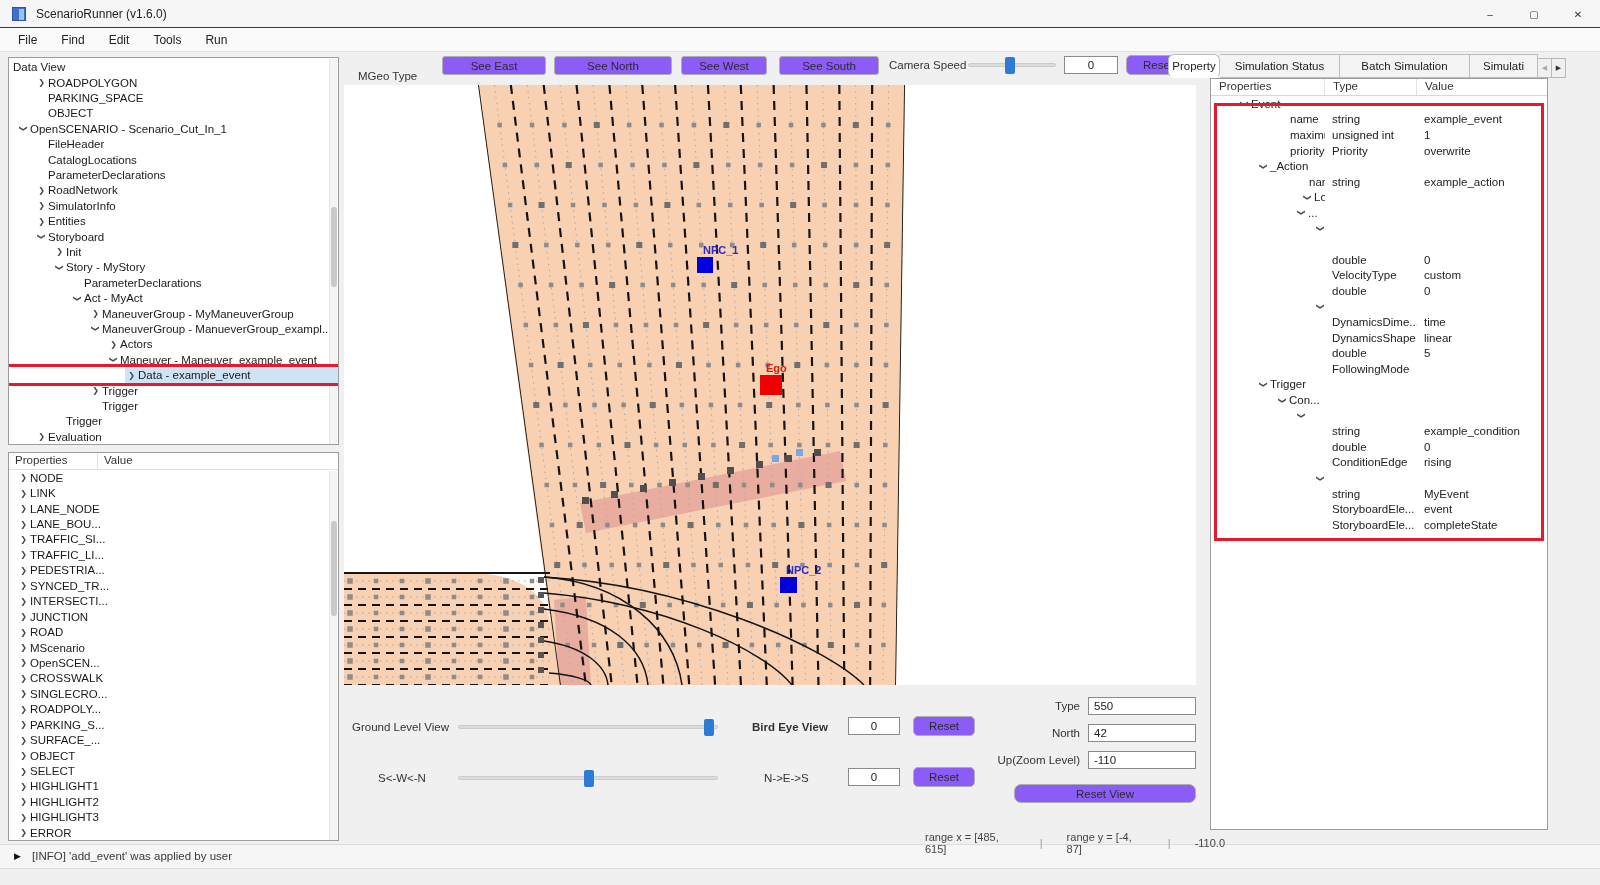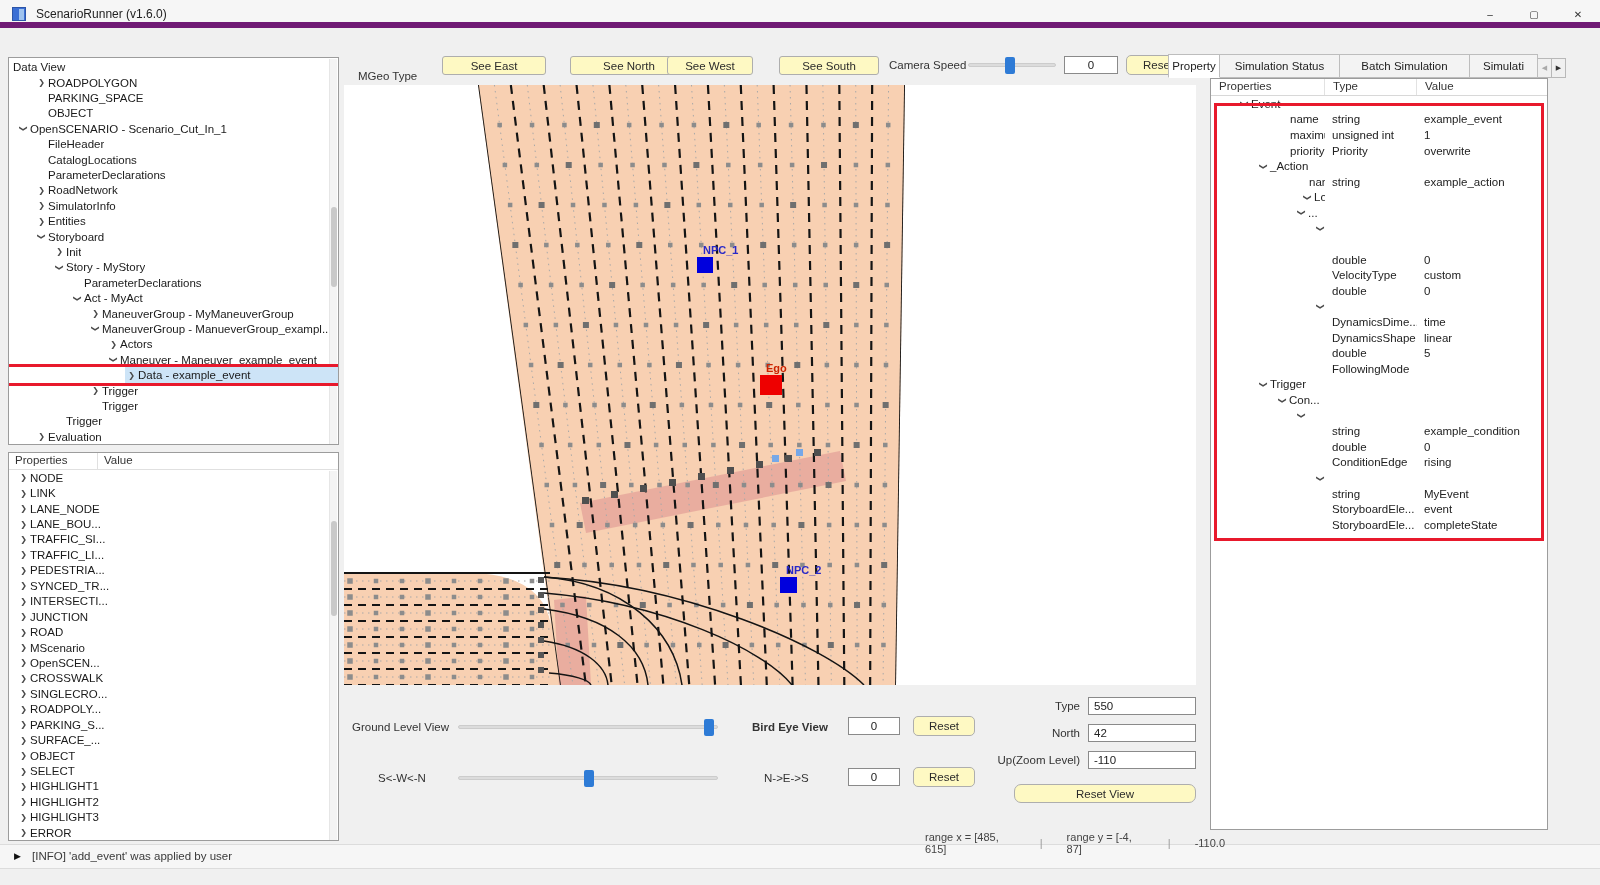--- a/index.html
+++ b/index.html
@@ -1,21 +1,21 @@
 <!DOCTYPE html>
 <html><head>
 <meta charset="utf-8">
 <style>
   * { margin:0; padding:0; box-sizing:border-box; }
   html,body { width:1600px; height:885px; }
   body { font-family:"Liberation Sans","DejaVu Sans",sans-serif; background:#f0f0f0; color:#1a1a1a; overflow:hidden; }
   .app { position:absolute; left:0; top:0; width:1600px; height:885px; background:#f0f0f0; }
 
   
-  .titlebar { position:absolute; left:0; top:0; width:1600px; height:28px; background:#f6f6f6; border-bottom:6px solid #701a75; }
+  .titlebar { position:absolute; left:0; top:0; width:1600px; height:28px; background:#f6f6f6; border-bottom:1px solid #701a75; }
   .app-icon { position:absolute; left:12px; top:7px; width:14px; height:14px; background:#3b6fd4; border:1px solid #2c55a8; }
   .app-icon::after { content:""; position:absolute; right:1px; top:1px; width:5px; height:11px; background:#9fc3ef; }
   .title-text { position:absolute; left:36px; top:7px; font-size:12px; color:#222; }
   .win-controls { position:absolute; right:0; top:0; height:28px; display:flex; }
   .win-btn { width:44px; height:28px; display:flex; align-items:center; justify-content:center; font-size:10px; color:#333; }
 
   
   .menubar { position:absolute; left:0; top:28px; width:1600px; height:24px; background:#fafafa; border-bottom:1px solid #e0e0e0; display:flex; align-items:center; padding-left:8px; gap:4px; }
   .menu-item { font-size:12px; color:#222; padding:3px 10px; }
 
@@ -41,21 +41,21 @@
   .scrollbar { position:absolute; right:1px; width:8px; background:#f4f4f4; border-left:1px solid #e6e6e6; }
   .scroll-thumb { position:absolute; left:1px; width:6px; background:#c9c9c9; border-radius:3px; }
 
   
   .info-bar { position:absolute; left:0; top:844px; width:1600px; height:25px; background:#f6f6f6; border-top:1px solid #dcdcdc; border-bottom:1px solid #dcdcdc; }
   .info-tri { position:absolute; left:14px; top:6px; font-size:9px; color:#111; }
   .info-text { position:absolute; left:32px; top:5px; font-size:11.5px; color:#3a3a3a; }
 
   
   .tb-label { position:absolute; font-size:11.5px; color:#333; }
-  .btn { position:absolute; background:#fef9c3; border:1px solid #aeaeae; border-radius:3px; font-size:11.5px; color:#2b2b2b; display:flex; align-items:center; justify-content:center; }
+  .btn { position:absolute; background:#8b5cf6; border:1px solid #aeaeae; border-radius:3px; font-size:11.5px; color:#2b2b2b; display:flex; align-items:center; justify-content:center; }
   .field { position:absolute; background:#fff; border:1px solid #8a8a8a; font-size:11.5px; color:#222; display:flex; align-items:center; justify-content:center; }
   .field.left { justify-content:flex-start; padding-left:5px; }
   .slider-track { position:absolute; height:4px; background:#dcdcdc; border:1px solid #cccccc; border-radius:2px; }
   .slider-handle { position:absolute; width:10px; height:17px; background:#2e7bd6; border-radius:2px; }
 
   
   .tabbar { position:absolute; left:1168px; top:54px; height:24px; display:flex; align-items:flex-end; }
   .tab { height:24px; display:flex; align-items:center; justify-content:center; font-size:11.5px; color:#222; background:#f3f3f3; border:1px solid #bdbdbd; border-left:none; white-space:nowrap; overflow:hidden; }
   .tab:first-child { border-left:1px solid #bdbdbd; }
   .tab.active { background:#fff; border-bottom:1px solid #fff; }
@@ -88,20 +88,27 @@
   <div class="titlebar">
     <span class="app-icon"></span>
     <span class="title-text">ScenarioRunner (v1.6.0)</span>
     <div class="win-controls">
       <div class="win-btn">–</div>
       <div class="win-btn">▢</div>
       <div class="win-btn">✕</div>
     </div>
   </div>
 
+  <div class="menubar" id="menubar">
+      <div class="menu-item">File</div>
+      <div class="menu-item">Find</div>
+      <div class="menu-item">Edit</div>
+      <div class="menu-item">Tools</div>
+      <div class="menu-item">Run</div>
+    </div>
 
   <div class="dv-panel">
     <div class="dv-title">Data View</div>
     <div id="dv-list">
         <div class="dv-row">
           <span class="dv-spacer" style="width: 26px;"></span>
           <span class="dv-inner">
             <span class="chev">❯</span>
             <span class="dv-label">ROADPOLYGON</span>
           </span>
@@ -381,32 +388,32 @@
     </div>
   </div>
 
   <div class="info-bar">
     <span class="info-tri">▶</span>
     <span class="info-text">[INFO] 'add_event' was applied by user</span>
   </div>
 
   <span class="tb-label" style="left:358px; top:70px;">MGeo Type</span>
   <div class="btn" style="left:442px; top:56px; width:104px; height:19px;">See East</div>
-  <div class="btn" style="left:554px; top:56px; width:118px; height:19px;margin-left:16px;">See North</div>
-  <div class="btn" style="left:667px; top:56px; width:86px; height:19px;">See West</div>
+  <div class="btn" style="left:554px; top:56px; width:118px; height:19px;">See North</div>
+  <div class="btn" style="left:681px; top:56px; width:86px; height:19px;">See West</div>
   <div class="btn" style="left:779px; top:56px; width:100px; height:19px;">See South</div>
   <span class="tb-label" style="left:889px; top:59px;">Camera Speed</span>
   <div class="slider-track" style="left:968px; top:63px; width:88px;">
     <div class="slider-handle" style="left:36px; top:-7px;"></div>
   </div>
   <div class="field" style="left:1064px; top:56px; width:54px; height:18px;">0</div>
   <div class="btn" style="left:1126px; top:55px; width:64px; height:20px; border-radius:5px;">Reset</div>
 
   <div class="tabbar" id="tabbar">
-      <div class="tab active" style="width: 52px;">Property</div>
+      <div class="tab active" style="width: 52px; border-radius: 6px;">Property</div>
       <div class="tab" style="width: 120px;">Simulation Status</div>
       <div class="tab" style="width: 130px;">Batch Simulation</div>
       <div class="tab" style="width: 68px;">Simulati</div>
       <div class="tab-arrow dim">◀</div>
       <div class="tab-arrow">▶</div>
     </div>
 
   <div class="map-viewport" id="map-viewport"><svg viewBox="0 0 852 600" width="852" height="600">
         <defs>
           <clipPath id="clipMain">

